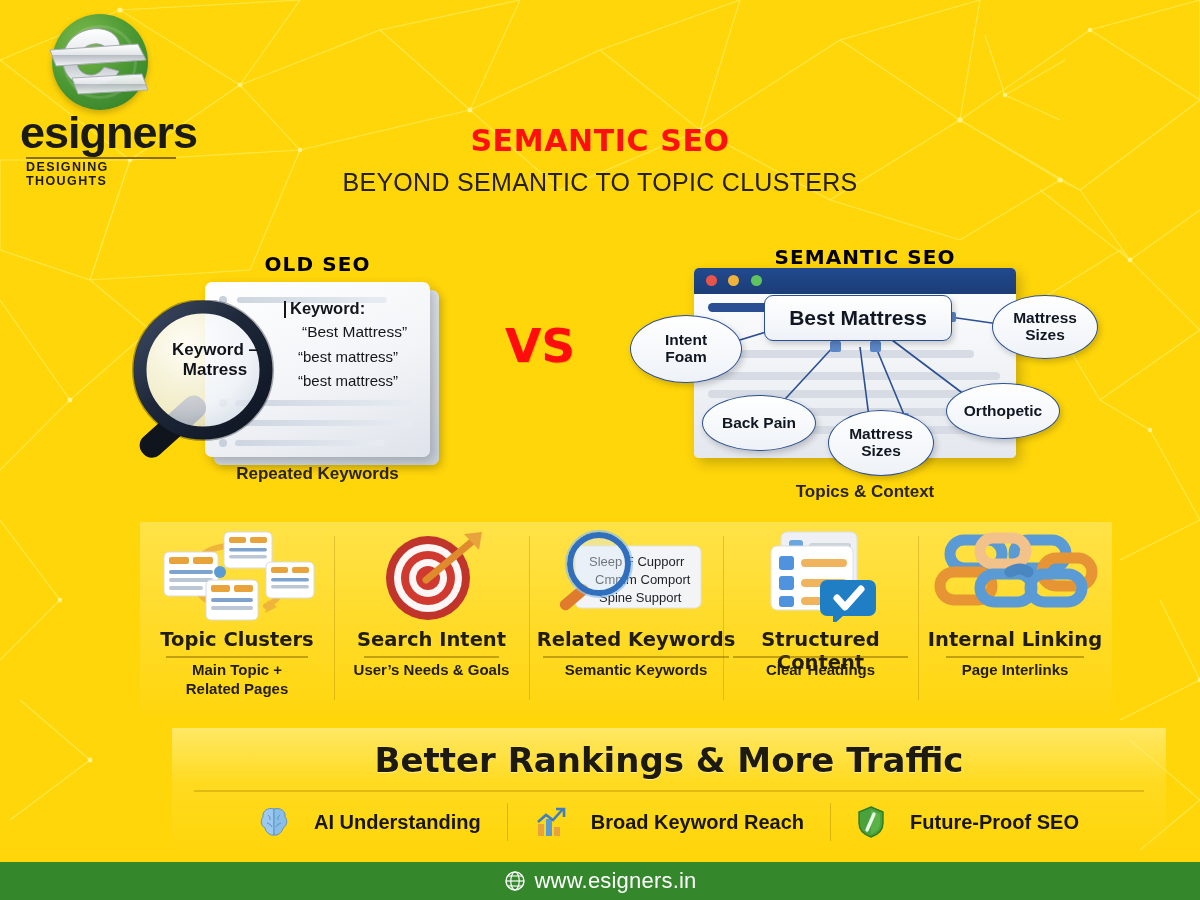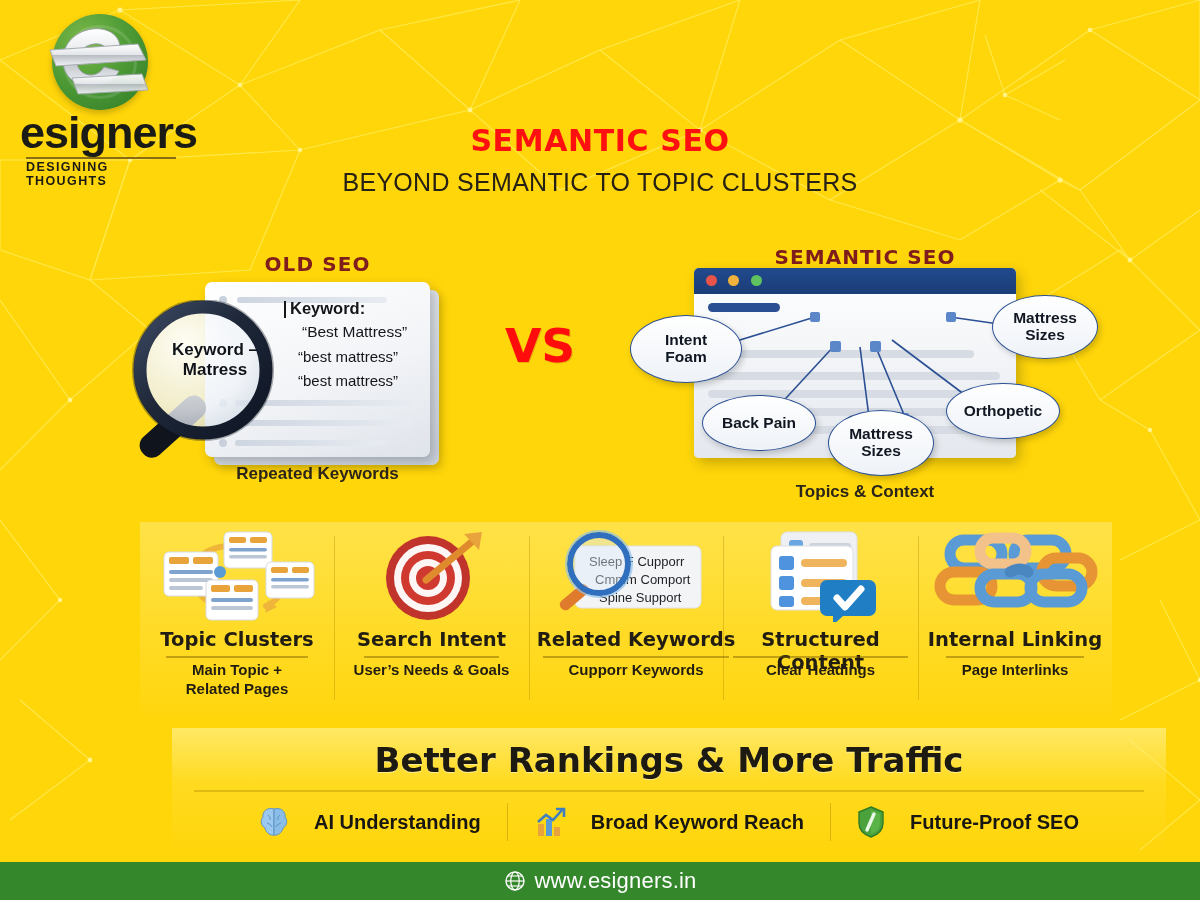--- a/index.html
+++ b/index.html
@@ -34,21 +34,21 @@
   #subtitle{position:absolute;left:0;top:168px;width:1200px;text-align:center;
     font-size:25px;font-weight:400;letter-spacing:.3px;color:#262015;}
 
   
   #vs{position:absolute;left:470px;top:318px;width:140px;text-align:center;
     font-size:47px;font-weight:800;color:#FF0D0D;font-family:"DejaVu Sans",sans-serif;
     text-shadow:1px 1px 0 rgba(120,0,0,.18);}
 
   
   .panel-head{position:absolute;text-align:center;font-size:20px;font-weight:800;
-    letter-spacing:1.1px;color:#7f1d1d;font-family:"DejaVu Sans",sans-serif;}
+    letter-spacing:1.1px;color:#000000;font-family:"DejaVu Sans",sans-serif;}
   .panel-foot{position:absolute;text-align:center;font-size:17px;font-weight:700;
     color:#2b2519;}
 
   
   #oldcard{position:absolute;left:205px;top:282px;width:225px;height:175px;border-radius:7px;
     background:linear-gradient(160deg,#ffffff 0%,#f2f4f7 55%,#dfe3ea 100%);
     box-shadow:4px 5px 12px rgba(0,0,0,.22);}
   #oldcard-back{position:absolute;left:214px;top:290px;width:225px;height:175px;border-radius:7px;
     background:linear-gradient(160deg,#e9edf3,#ccd3dd);box-shadow:3px 4px 9px rgba(0,0,0,.18);}
   .cardline{position:absolute;height:6px;border-radius:3px;
@@ -275,20 +275,21 @@
       <rect x="326" y="47" width="10" height="10" rx="2"></rect>
       <rect x="210" y="76" width="11" height="11" rx="2"></rect>
       <rect x="250" y="76" width="11" height="11" rx="2"></rect>
       <rect x="150" y="140" width="9" height="9" rx="2"></rect>
       <rect x="280" y="148" width="9" height="9" rx="2"></rect>
       <rect x="395" y="57" width="10" height="10" rx="2"></rect>
     </g>
   </svg>
 
   <div id="nodes">
+    <div class="node center" style="left:144px;top:30px;width:186px;height:44px;">Best Mattress</div>
 
     <div class="node leaf" style="left:10px;top:50px;width:110px;height:66px;flex-direction:column;">
       <span>Intent</span>
       <span>Foam</span>
     </div>
 
     <div class="node leaf" style="left:372px;top:30px;width:104px;height:62px;flex-direction:column;">
       <span>Mattress</span>
       <span>Sizes</span>
     </div>
@@ -385,21 +386,21 @@
         <text x="66" y="56" font-family="Liberation Sans, sans-serif" font-size="13" fill="#1d2026">Cmmm  Comport</text>
         <text x="70" y="74" font-family="Liberation Sans, sans-serif" font-size="13" fill="#1d2026">Spine Support</text>
         <g transform="rotate(-40 42 70)">
           <rect x="28" y="66" width="34" height="11" rx="5" fill="#e07b2e"></rect>
         </g>
         <circle cx="70" cy="36" r="29" fill="#dce9f7" fill-opacity=".42" stroke="#2f6fbd" stroke-width="6"></circle>
         <circle cx="70" cy="36" r="33" fill="none" stroke="#8fc0ea" stroke-width="2" opacity=".7"></circle>
       </svg>
       <div class="ftitle">Related Keywords</div>
       <div class="frule" style="left:14px;right:14px;"></div>
-      <div class="fsub">Cupporr Keywords</div>
+      <div class="fsub">Semantic Keywords</div>
     </div>
 
     <div class="fcell" style="left:583px;width:195px;">
       <svg class="ficon" viewBox="0 0 195 94">
         <rect x="58" y="4" width="76" height="62" rx="6" fill="#eef0f3" stroke="#dcdfe5"></rect>
         <rect x="66" y="12" width="14" height="13" rx="3" fill="#6aa6e0"></rect>
         <rect x="86" y="15" width="42" height="7" rx="3" fill="#cdd3db"></rect>
         <rect x="48" y="18" width="82" height="64" rx="6" fill="#ffffff" stroke="#dcdfe5"></rect>
         <rect x="56" y="28" width="15" height="14" rx="3" fill="#4f93de"></rect>
         <rect x="78" y="31" width="46" height="8" rx="4" fill="#f0b45c"></rect>

